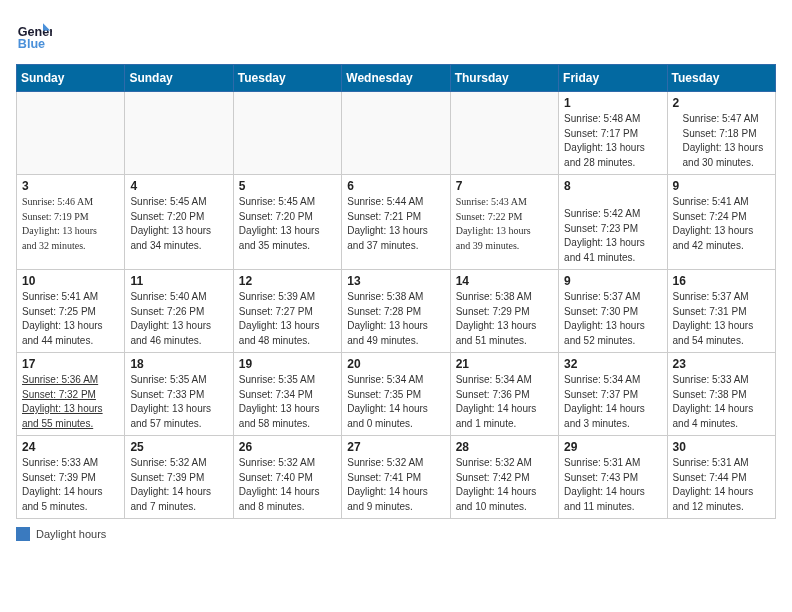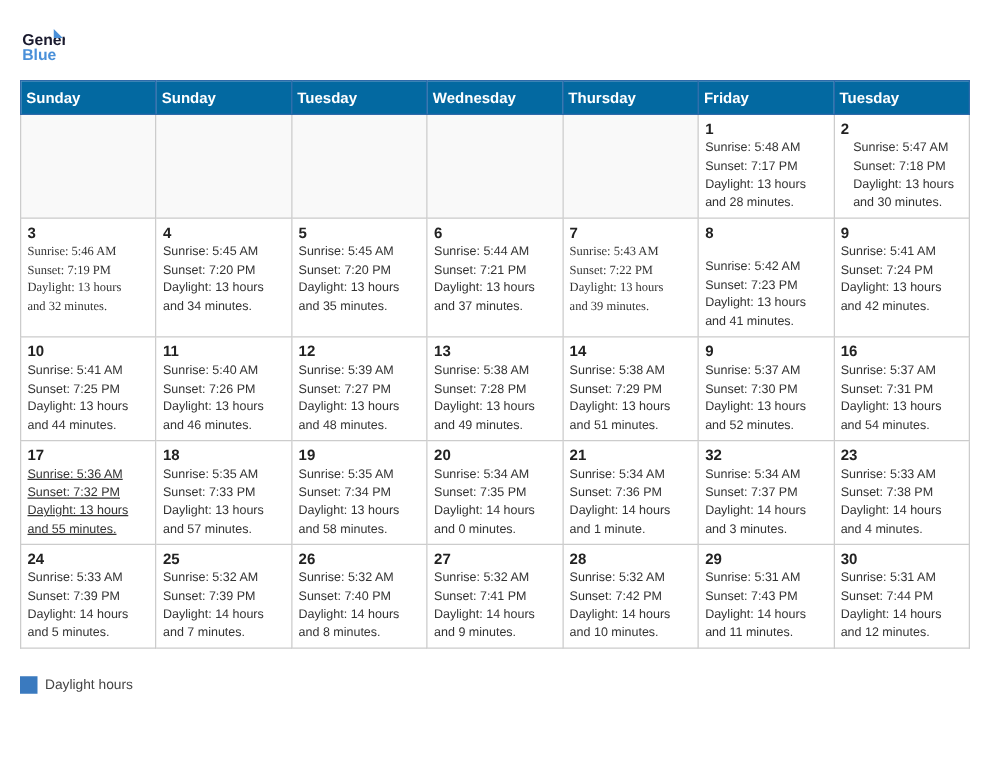--- a/index.html
+++ b/index.html
@@ -70,21 +70,21 @@
       font-weight: bold;
       display: block;
       margin-bottom: 2px;
     }
     .day-info {
       font-size: 10px;
       color: #333;
       line-height: 1.45;
     }
     .legend {
-      margin-top: 22px;
+      margin-top: 8px;
       font-size: 11px;
       color: #444;
       display: flex;
       align-items: center;
       gap: 6px;
     }
     .legend-box {
       width: 14px;
       height: 14px;
       background: #3a7abf;

